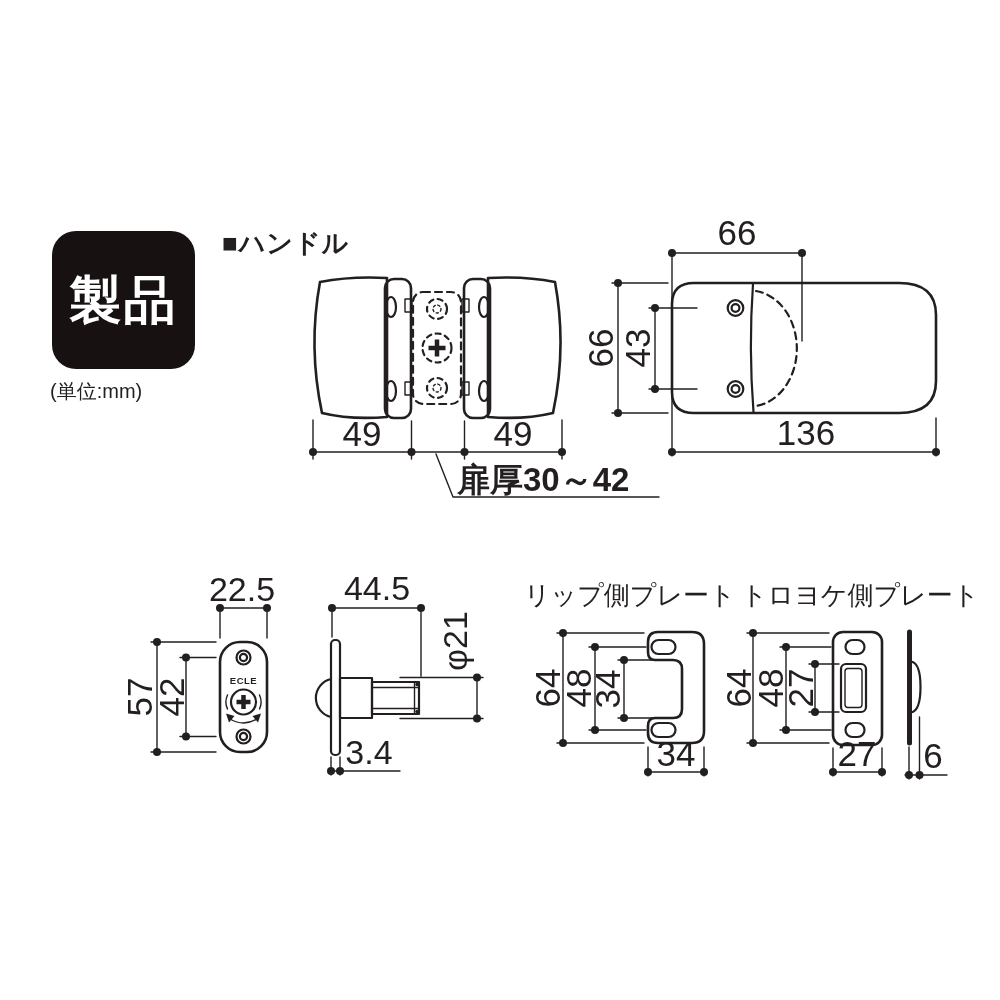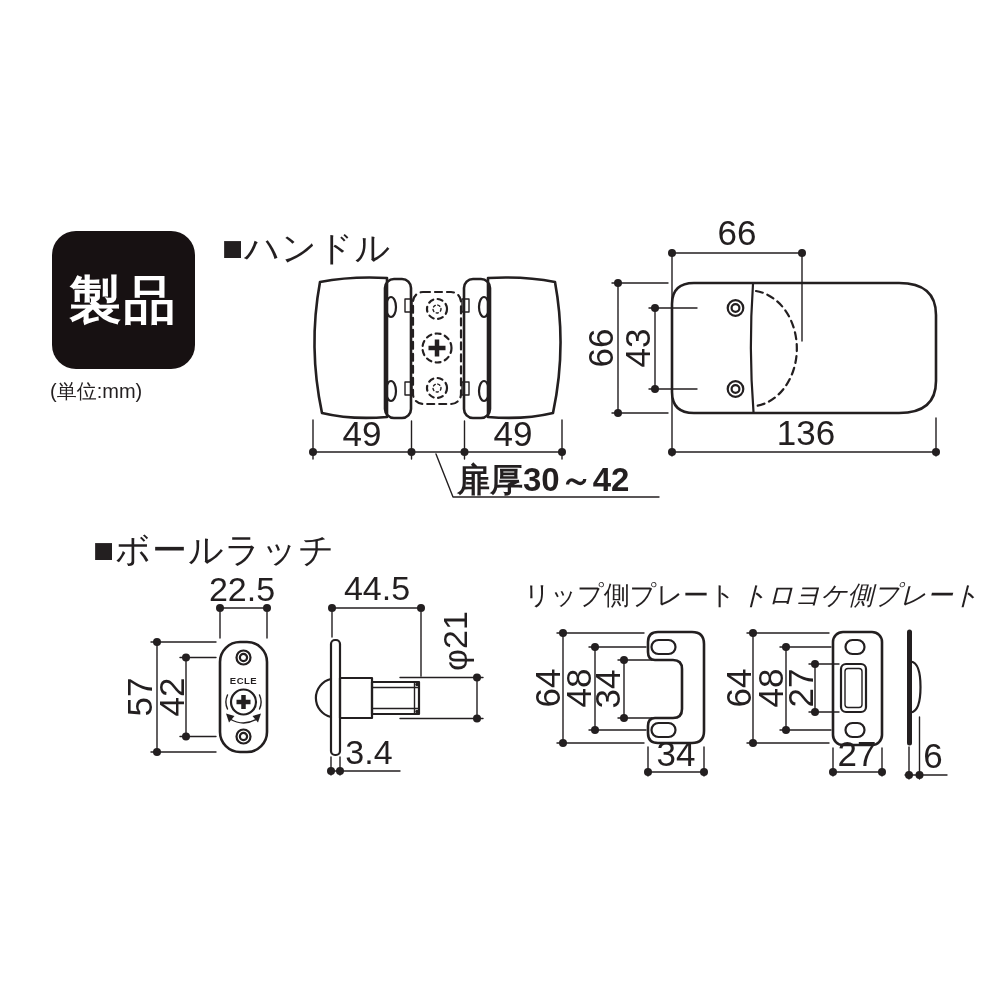--- a/index.html
+++ b/index.html
@@ -15,31 +15,31 @@
     align-items:center; justify-content:center; gap:2px;
   }
   .badge span {
     color:#fff; font-size:52px; font-weight:700; line-height:1.08; letter-spacing:2px;
   }
   .unit-note {
     position:absolute; left:50px; top:378px; font-size:20px; font-weight:500;
     white-space:nowrap;
   }
   .hdr {
-    position:absolute; font-size:35px; font-weight:400; letter-spacing:1px;
+    position:absolute; font-size:26px; font-weight:700; letter-spacing:1px;
     white-space:nowrap; line-height:1;
   }
   .hdr-handle { left:222px; top:230px; }
   .hdr-ball   { left:93px;  top:532px; }
   .hdr-strike { left:502px; top:528px; }
   .sub {
     position:absolute; font-size:26px; font-weight:500; white-space:nowrap; line-height:1;
   }
   .sub-lip     { left:524px; top:582px; }
-  .sub-trough  { left:741px; top:582px;font-style:italic; }
+  .sub-trough  { left:741px; top:582px; }
   svg.overlay { position:absolute; left:0; top:0; }
   .ln  { fill:none; stroke:var(--ink); stroke-linecap:round; stroke-linejoin:round; }
   .w1  { stroke-width:1.4; }
   .w2  { stroke-width:2.2; }
   .w3  { stroke-width:2.6; }
   .dsh  { stroke-dasharray:7 5; }
   .dshc { stroke-dasharray:5 4.5; }
   .dsht { stroke-dasharray:2.2 2.6; }
   .dot { fill:var(--ink); stroke:none; }
   .cross { fill:none; stroke:var(--ink); stroke-width:4.5; stroke-linecap:butt; }
@@ -53,21 +53,20 @@
 <body>
 
 <div class="stage">
 
   <div class="badge" style="background: rgb(23, 17, 18);">
     <span>製品</span>
   </div>
   <div class="unit-note">(単位:mm)</div>
 
   <div class="hdr hdr-handle">■ハンドル</div>
-  <div class="hdr hdr-ball">■ボールラッチ</div>
   <div class="sub sub-lip">リップ側プレート</div>
   <div class="sub sub-trough">トロヨケ側プレート</div>
 
   <svg class="overlay" width="1000" height="1000" viewBox="0 0 1000 1000">
 
     <g>
       <path class="ln w3" d="M 320 282 Q 351 276 387 278 L 387 417 Q 351 420 322 413 Q 308 347 320 282 Z"></path>
       <rect class="ln w3" x="385" y="279" width="26" height="139" rx="9"></rect>
       <ellipse class="ln w2" cx="391" cy="307" rx="5" ry="10"></ellipse>
       <ellipse class="ln w2" cx="391" cy="391" rx="5" ry="10"></ellipse>

